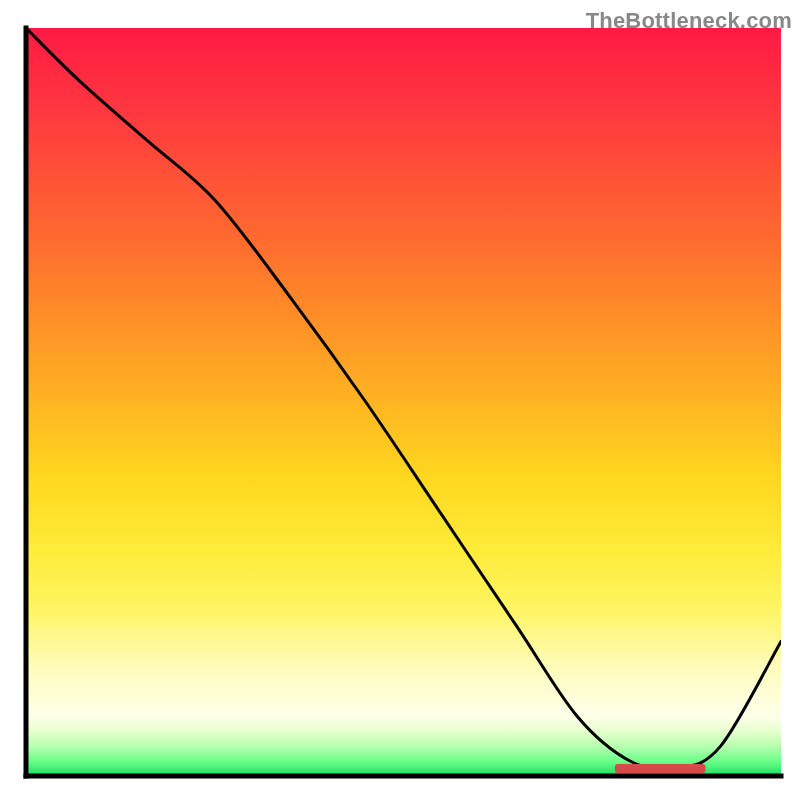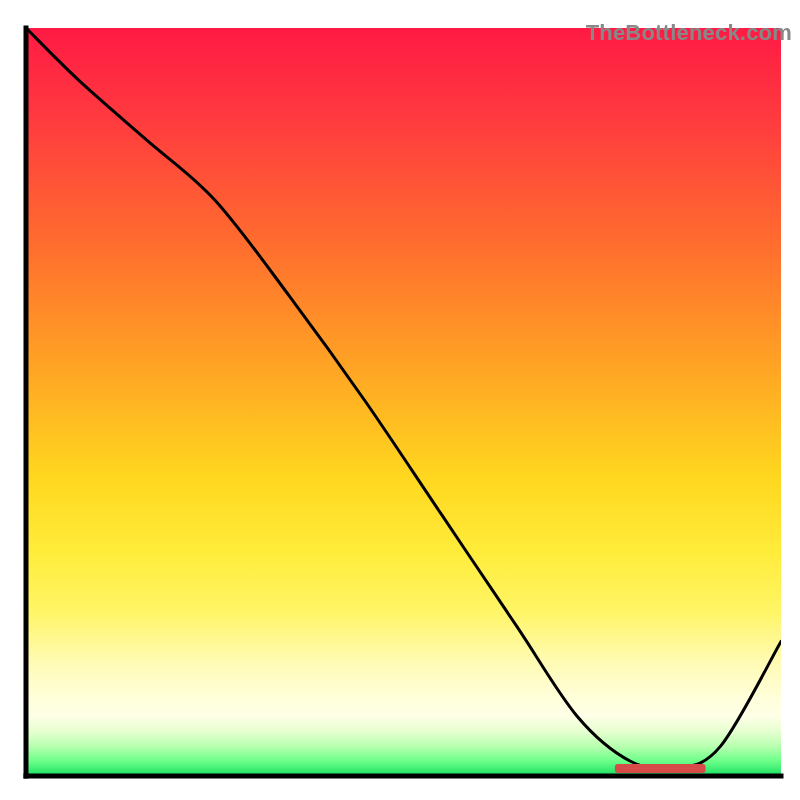--- a/index.html
+++ b/index.html
@@ -11,21 +11,21 @@
     font-family: Arial, Helvetica, sans-serif;
     overflow: hidden;
   }
   .wrap {
     position: relative;
     width: 800px;
     height: 800px;
   }
   .watermark {
     position: absolute;
-    top: 20px;
+    top: 8px;
     right: 8px;
     font-size: 22px;
     font-weight: 600;
     color: #888888;
     letter-spacing: 0.2px;
     z-index: 3;
     user-select: none;
   }
   .plot {
     position: absolute;

